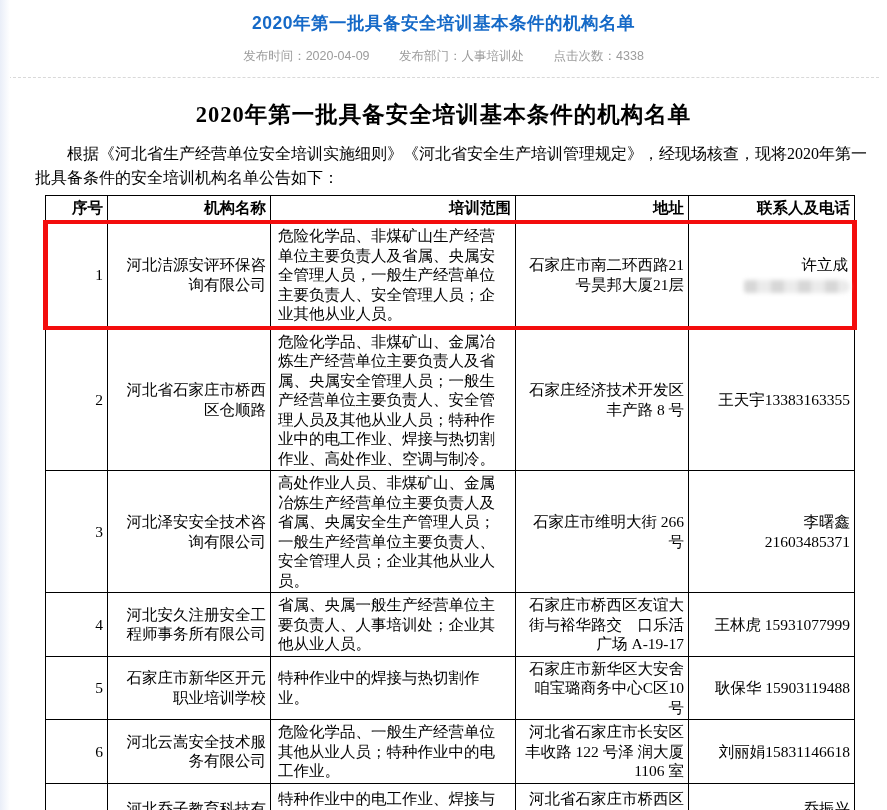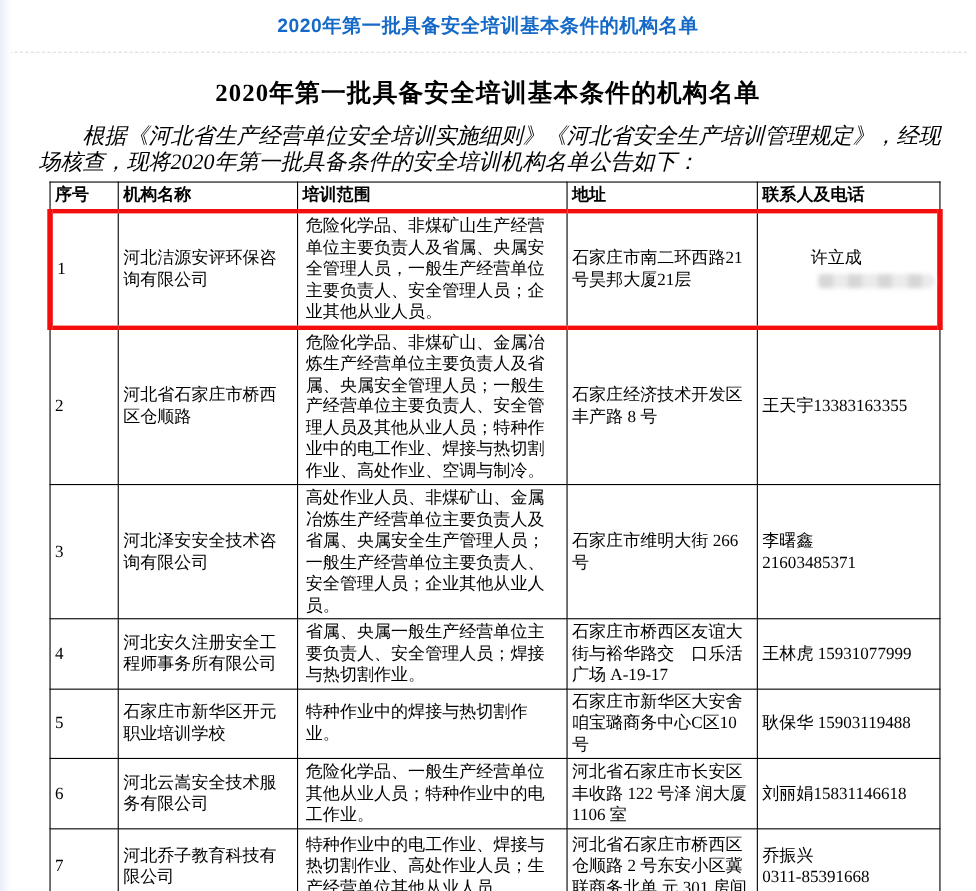--- a/index.html
+++ b/index.html
@@ -42,38 +42,37 @@
   
   .doc-title{
     margin:21px 0 12px 0;
     text-align:center;
     font-size:22.5px;
     font-weight:bold;
     letter-spacing:1px;
   }
   .doc-intro{
     margin:12px 19px 5px 35px;
-    font-size:20px;
+    font-size:16px;
     line-height:24px;
     text-indent:2em;
-    font-style:italic;
   }
   
   table{
     border-collapse:collapse;
     table-layout:fixed;
     width:809px;
     margin-left:43px;
   }
   th,td{
     border:1px solid #000;
     font-size:15.5px;
     padding:2px 4px;
     vertical-align:middle;
-    text-align:left;
+    text-align:right;
     line-height:19.5px;
     word-break:break-all;
   }
   th{height:20px;font-weight:bold;}
   td.scope{text-align:left;padding:2px 7px;}
   td.contact{white-space:pre-line;}
   tbody tr:nth-child(1) td{height:82px;}
   tbody tr:nth-child(2) td{height:126px;}
   tbody tr:nth-child(3) td{height:99px;}
   tbody tr:nth-child(4) td{height:48px;}
@@ -96,20 +95,25 @@
     vertical-align:middle;
   }
 </style>
 </head>
 <body>
 
 <div class="left-shade"></div>
 
 <div class="art-header">
   <h1>2020年第一批具备安全培训基本条件的机构名单</h1>
+  <div class="meta-line">
+    <span>发布时间：2020-04-09</span>
+    <span>发布部门：人事培训处</span>
+    <span>点击次数：4338</span>
+  </div>
 </div>
 
 <h2 class="doc-title">2020年第一批具备安全培训基本条件的机构名单</h2>
 
 <p class="doc-intro">根据《河北省生产经营单位安全培训实施细则》《河北省安全生产培训管理规定》，经现场核查，现将2020年第一批具备条件的安全培训机构名单公告如下：</p>
 
 <table>
   <colgroup>
     <col style="width:62px">
       <col style="width:163px">
@@ -145,21 +149,21 @@
       <td>3</td>
       <td>河北泽安安全技术咨询有限公司</td>
       <td class="scope">高处作业人员、非煤矿山、金属冶炼生产经营单位主要负责人及省属、央属安全生产管理人员；一般生产经营单位主要负责人、安全管理人员；企业其他从业人员。</td>
       <td>石家庄市维明大街 266 号</td>
       <td class="contact">李曙鑫
 21603485371</td>
     </tr>
     <tr>
       <td>4</td>
       <td>河北安久注册安全工程师事务所有限公司</td>
-      <td class="scope">省属、央属一般生产经营单位主要负责人、安全管理人员；焊接与热切割作业。</td>
+      <td class="scope">省属、央属一般生产经营单位主要负责人、人事培训处；企业其他从业人员。</td>
       <td>石家庄市桥西区友谊大街与裕华路交　口乐活广场 A-19-17</td>
       <td class="contact">王林虎 15931077999</td>
     </tr>
     <tr>
       <td>5</td>
       <td>石家庄市新华区开元职业培训学校</td>
       <td class="scope">特种作业中的焊接与热切割作业。</td>
       <td>石家庄市新华区大安舍咱宝璐商务中心C区10号</td>
       <td class="contact">耿保华 15903119488</td>
     </tr>

